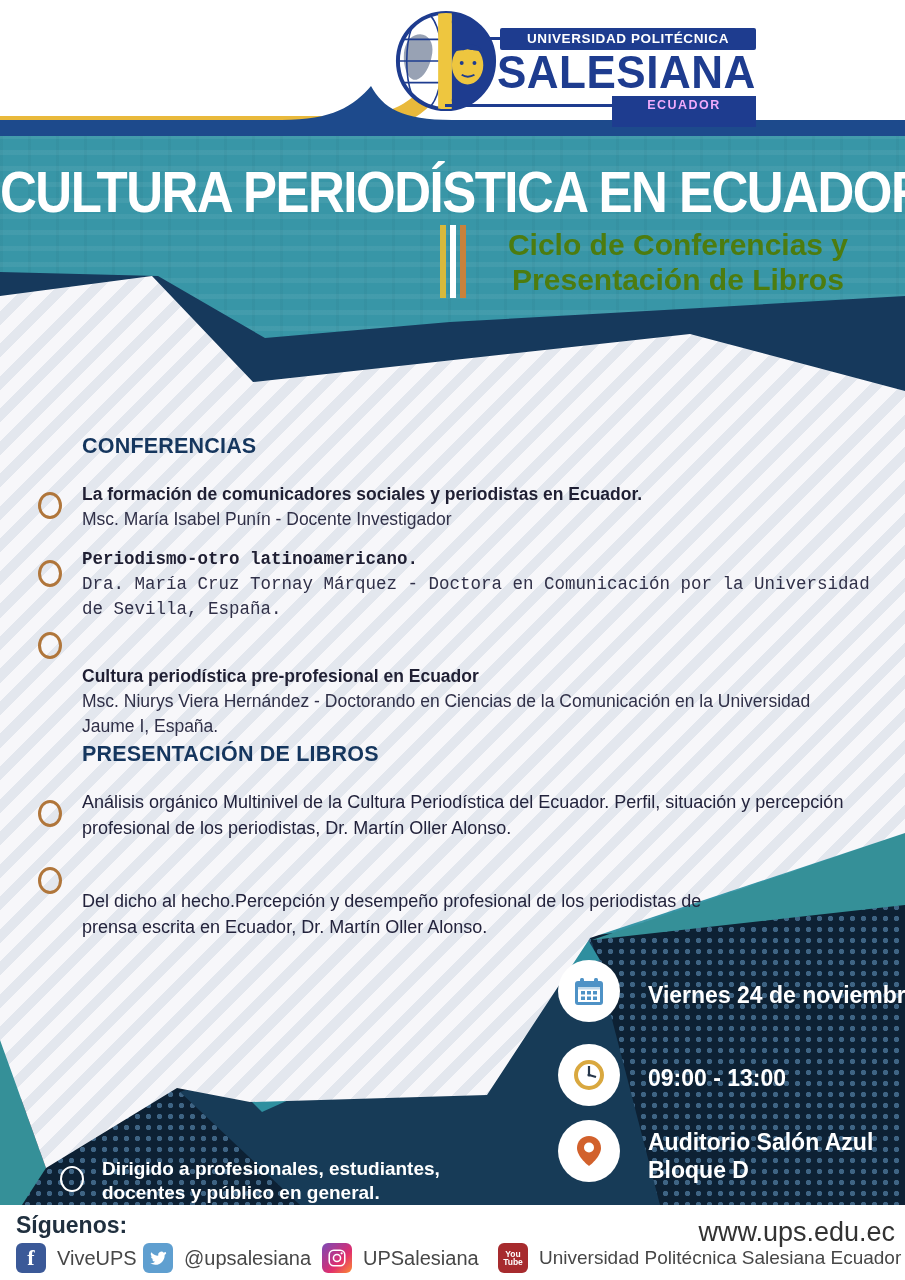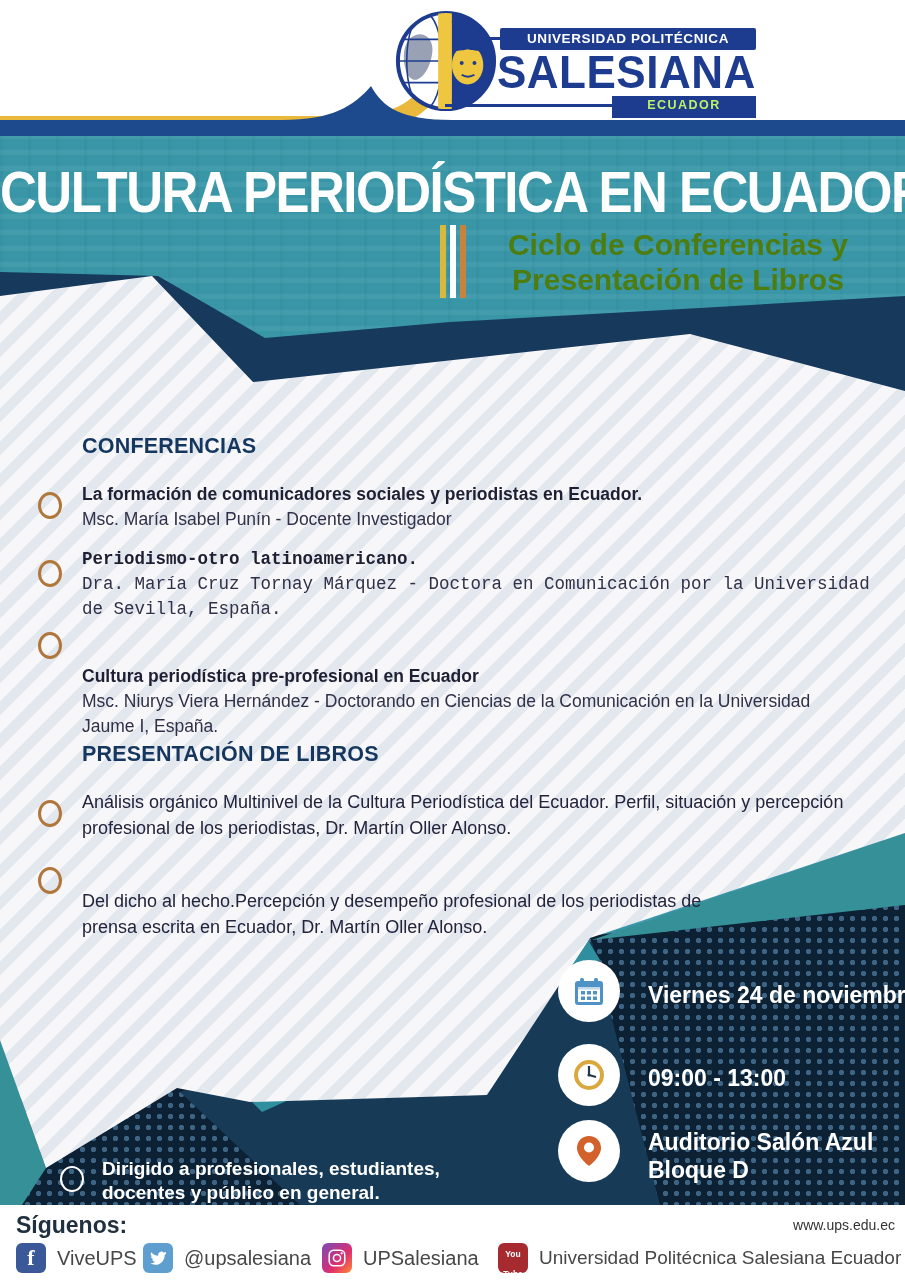--- a/index.html
+++ b/index.html
@@ -18,22 +18,22 @@
     position:absolute; left:107px; top:22px; width:256px; height:22px;
     background:#1e3c8f; color:#fff; font-weight:700; font-size:13.5px;
     letter-spacing:.6px; text-align:center; line-height:22px; border-radius:2px;
   }
   .logo-name{
     position:absolute; left:104px; top:40px; width:262px;
     color:#1e3c8f; font-weight:800; font-size:44px; letter-spacing:.5px;
     transform:scaleY(1.05); transform-origin:top left; white-space:nowrap;
   }
   .logo-bar-bottom{
-    position:absolute; left:219px; top:90px; width:144px; height:22px;
-    background:#1e3c8f; color:#bef264; font-weight:700; font-size:12.5px;
+    position:absolute; left:219px; top:90px; width:144px; height:31px;
+    background:#1e3c8f; color:#f0abfc; font-weight:700; font-size:12.5px;
     letter-spacing:1.5px; text-align:center; line-height:19px;
   }
   .logo-rule-left{ position:absolute; left:52px; top:98px; width:167px; height:3px; background:#1e3c8f; }
   .logo-rule-top{ position:absolute; left:62px; top:31px; width:45px; height:3px; background:#1e3c8f; }
 
   
   .swoosh{ left:0; top:82px; width:905px; height:56px; }
 
   
   .teal-band{
@@ -107,29 +107,29 @@
     border:2.5px solid #fff; border-radius:50%;
   }
   .audience-text{
     position:absolute; left:102px; top:1157px; width:360px;
     color:#fff; font-weight:700; font-size:19px; line-height:24px;
   }
 
   
   .footer{ left:0; top:1205px; width:905px; height:75px; background:#fff; }
   .follow-label{ position:absolute; left:16px; top:7px; font-weight:700; font-size:23px; color:#20303f; }
-  .website{ position:absolute; right:10px; top:12px; font-size:14px; color:#333; text-decoration:none; }
+  .website{ position:absolute; right:10px; top:12px; font-size:27px; color:#333; text-decoration:none; }
   .social-group{ position:absolute; top:38px; display:flex; align-items:center; gap:11px; cursor:pointer; }
   .social-icon{ width:30px; height:30px; border-radius:6px; display:flex; align-items:center; justify-content:center; flex:0 0 auto; }
   .social-label{ font-size:20px; color:#474747; white-space:nowrap; }
   .icon-fb{ background:#3b5998; color:#fff; font-weight:700; font-size:22px; font-family:"Liberation Serif", serif; }
   .icon-tw{ background:#5f9fd0; }
   .icon-ig{ background:linear-gradient(135deg,#7b4bb7 0%,#c13584 45%,#e1306c 62%,#fd8d32 100%); }
   .icon-yt{ background:#a72b2e; flex-direction:column; line-height:1; }
-  .icon-yt span{ display:block; color:#fff; font-weight:700; font-size:8.5px;margin-top:12px; }
+  .icon-yt span{ display:block; color:#fff; font-weight:700; font-size:8.5px; }
 </style>
 </head>
 <body>
 
 <div class="poster">
 
   <div class="abs teal-band"></div>
 
   <svg class="abs swoosh" viewBox="0 0 905 56" preserveAspectRatio="none">
     <path d="M0 34 H340 C382 34 400 27 416 12 L431 22 C419 36 398 48 356 48 H0 Z" fill="#e9b93b"></path>

